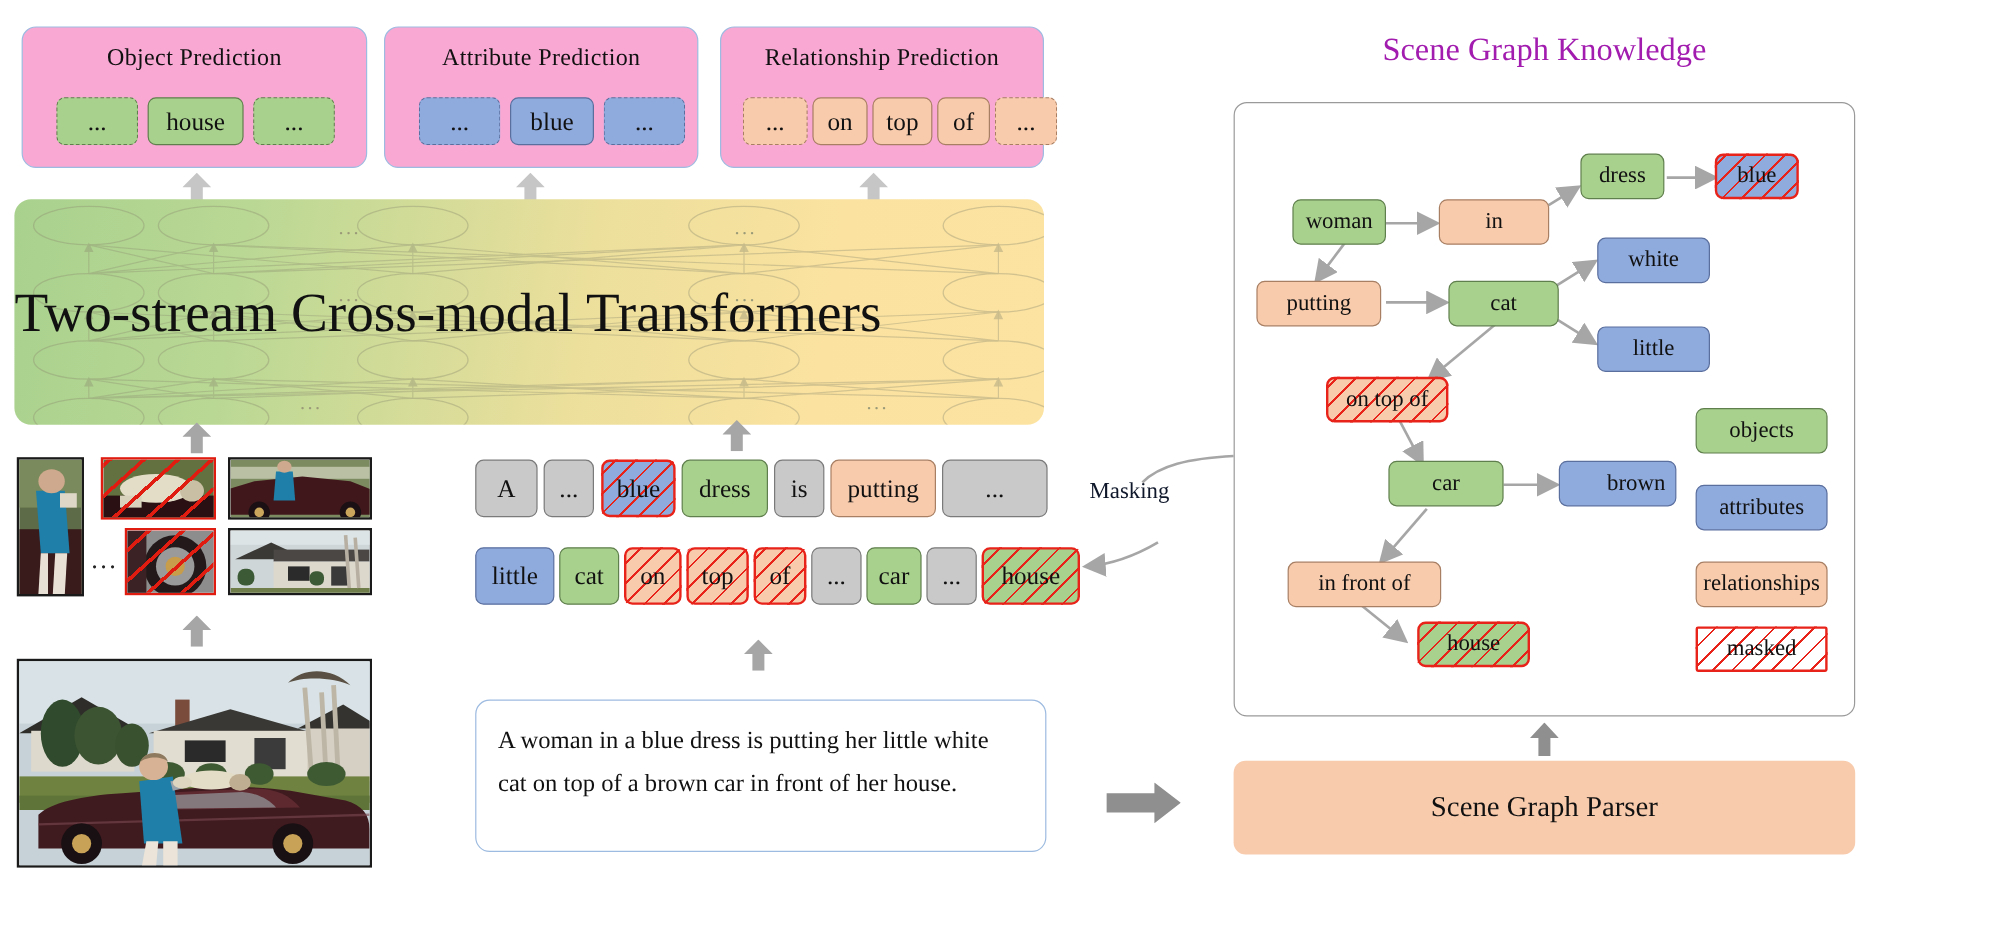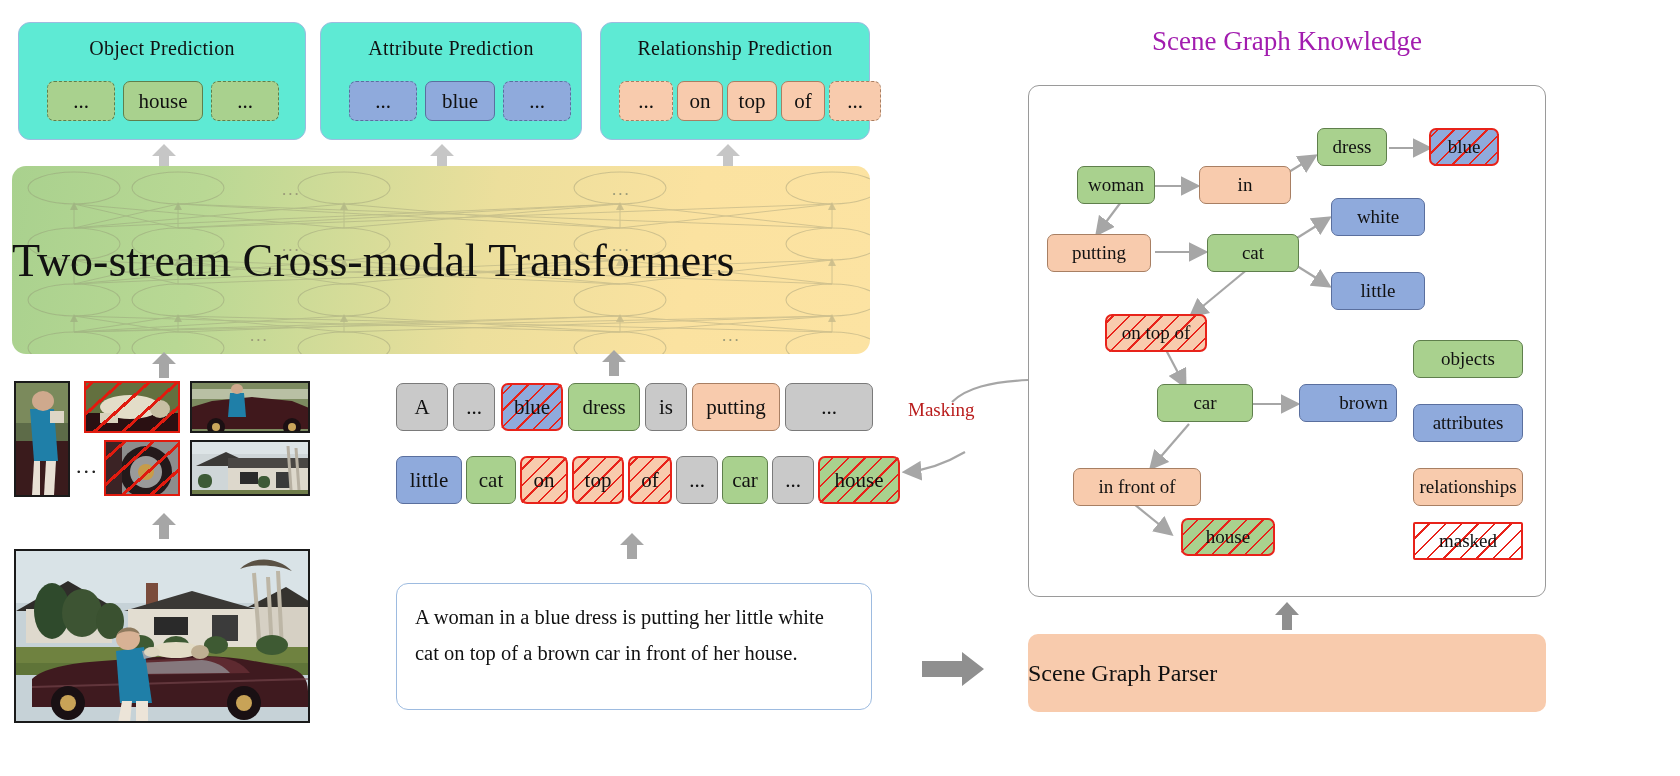--- a/index.html
+++ b/index.html
@@ -43,21 +43,21 @@
     );
     pointer-events:none;
   }
   .masked > span { position:relative; z-index:2; }
 
   
   .pred-card {
     position:absolute;
     border:1.6px solid #9dbbe0;
     border-radius:12px;
-    background:#5eead4;
+    background:#f9a8d4;
     padding-left:29px;
   }
   .pred-title {
     position:absolute; left:0; right:0; top:14px;
     text-align:center; font-size:20px; color:#111; letter-spacing:.3px;
   }
 
   
   .xformer {
     position:absolute;
@@ -106,27 +106,27 @@
     font-size:19px; color:#111; white-space:nowrap;
   }
   .sgnode.obj  { background:#a9d18e; border-color:#5f7f4c; }
   .sgnode.attr { background:#8faadc; border-color:#5a6f9e; }
   .sgnode.rel  { background:#f8cbad; border-color:#a87f63; }
   .sgnode.plain{ background:#fff; border-color:#e8231a; }
 
   .parser-box {
     position:absolute; left:1028px; top:634px; width:518px; height:78px;
     background:#f8cbad; border-radius:10px;
-    display:flex; align-items:center; justify-content:flex-start;
+    display:flex; align-items:center; justify-content:center;
     font-size:24px; color:#111;
   }
 
   .masking-label {
     position:absolute; left:908px; top:399px;
-    font-size:19px; color:#b91c1c;
+    font-size:19px; color:#0f172a;
   }
 
   
   .photo { position:absolute; border:2px solid #1a1a1a; overflow:hidden; }
   .photo.red { border:2px solid #e01b0f; }
   .photo .hatch {
     position:absolute; inset:0;
     background:repeating-linear-gradient(-42deg,
       rgba(0,0,0,0) 0 16px, #e01b0f 16px 19px);
   }

